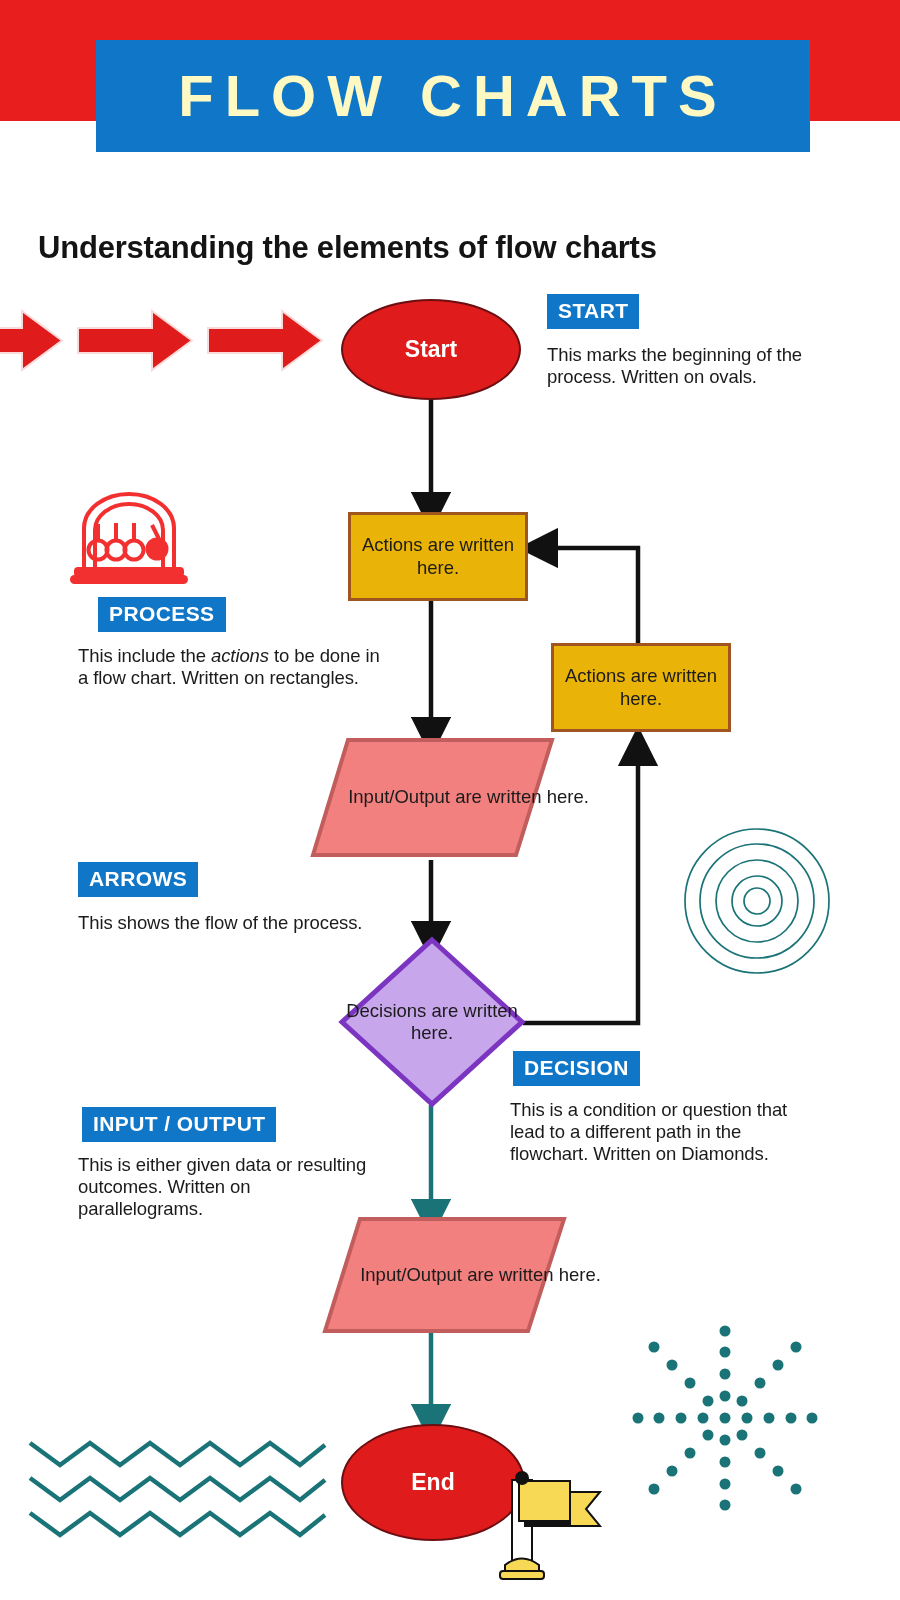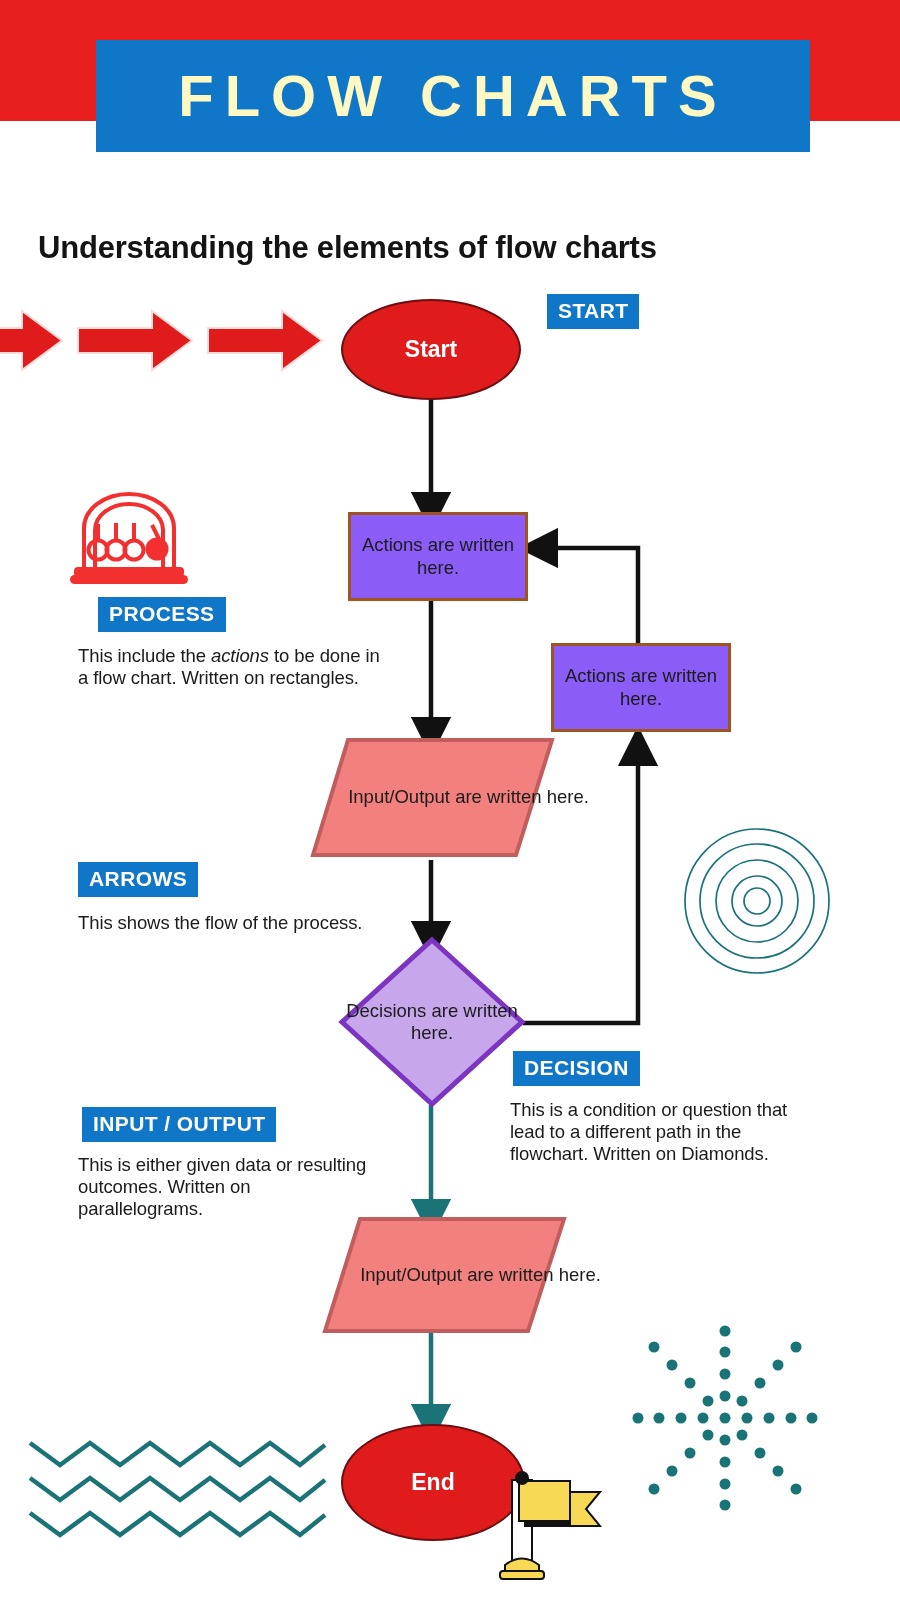--- a/index.html
+++ b/index.html
@@ -43,21 +43,21 @@
   .desc i { font-style: italic; }
 
   
   .oval {
     position: absolute; background: #E01B1B; border: 2.5px solid #6B0F12;
     border-radius: 50%;
     display: flex; align-items: center; justify-content: center;
     color: #fff; font-size: 23px; font-weight: 700;
   }
   .rect {
-    position: absolute; background: #8b5cf6; border: 3px solid #A05420;
+    position: absolute; background: #eab308; border: 3px solid #A05420;
     display: flex; align-items: center; justify-content: center;
     text-align: center; font-size: 18.5px; color: #1b1b1b; line-height: 1.2;
   }
   .para-wrap { position: absolute; }
   .para-wrap svg { display: block; }
   .para-text {
     position: absolute; left: 0; top: 0; width: 100%; height: 100%;
     display: flex; align-items: center; justify-content: center;
     text-align: left; font-size: 18.5px; color: #1b1b1b; line-height: 1.2; margin-left: 36px;
   }
@@ -241,20 +241,21 @@
       <path d="M 505 1565 Q 522 1552 539 1565 L 539 1573 L 505 1573 Z" fill="#F7D956" stroke="#111" stroke-width="2"></path>
       <rect x="500" y="1571" width="44" height="8" rx="3" fill="#F7D956" stroke="#111" stroke-width="2"></rect>
       <path d="M 524 1487 L 570 1487 L 570 1527 L 524 1527 Z" fill="#111"></path>
       <path d="M 519 1481 L 570 1481 L 570 1521 L 519 1521 Z" fill="#F7D956" stroke="#111" stroke-width="2"></path>
       <path d="M 570 1492 L 600 1492 L 586 1509 L 600 1526 L 570 1526 Z" fill="#F7D956" stroke="#111" stroke-width="2"></path>
       <circle cx="522" cy="1478" r="7" fill="#111"></circle>
     </g>
   </svg>
 
   <div class="badge" style="left:547px; top:294px;">START</div>
+  <div class="desc" style="left:547px; top:344px; width:290px;">This marks the beginning of the process. Written on ovals.</div>
 
   <div class="badge" style="left:78px; top:597px;margin-left:20px;">PROCESS</div>
   <div class="desc" style="left:78px; top:645px; width:305px;"><span>This include the </span><i>actions</i><span> to be done in a flow chart. Written on rectangles.</span></div>
 
   <div class="badge" style="left:78px; top:862px;">ARROWS</div>
   <div class="desc" style="left:78px; top:912px; width:290px;">This shows the flow of the process.</div>
 
   <div class="badge" style="left:513px; top:1051px;">DECISION</div>
   <div class="desc" style="left:510px; top:1099px; width:310px;">This is a condition or question that lead to a different path in the flowchart. Written on Diamonds.</div>
 

